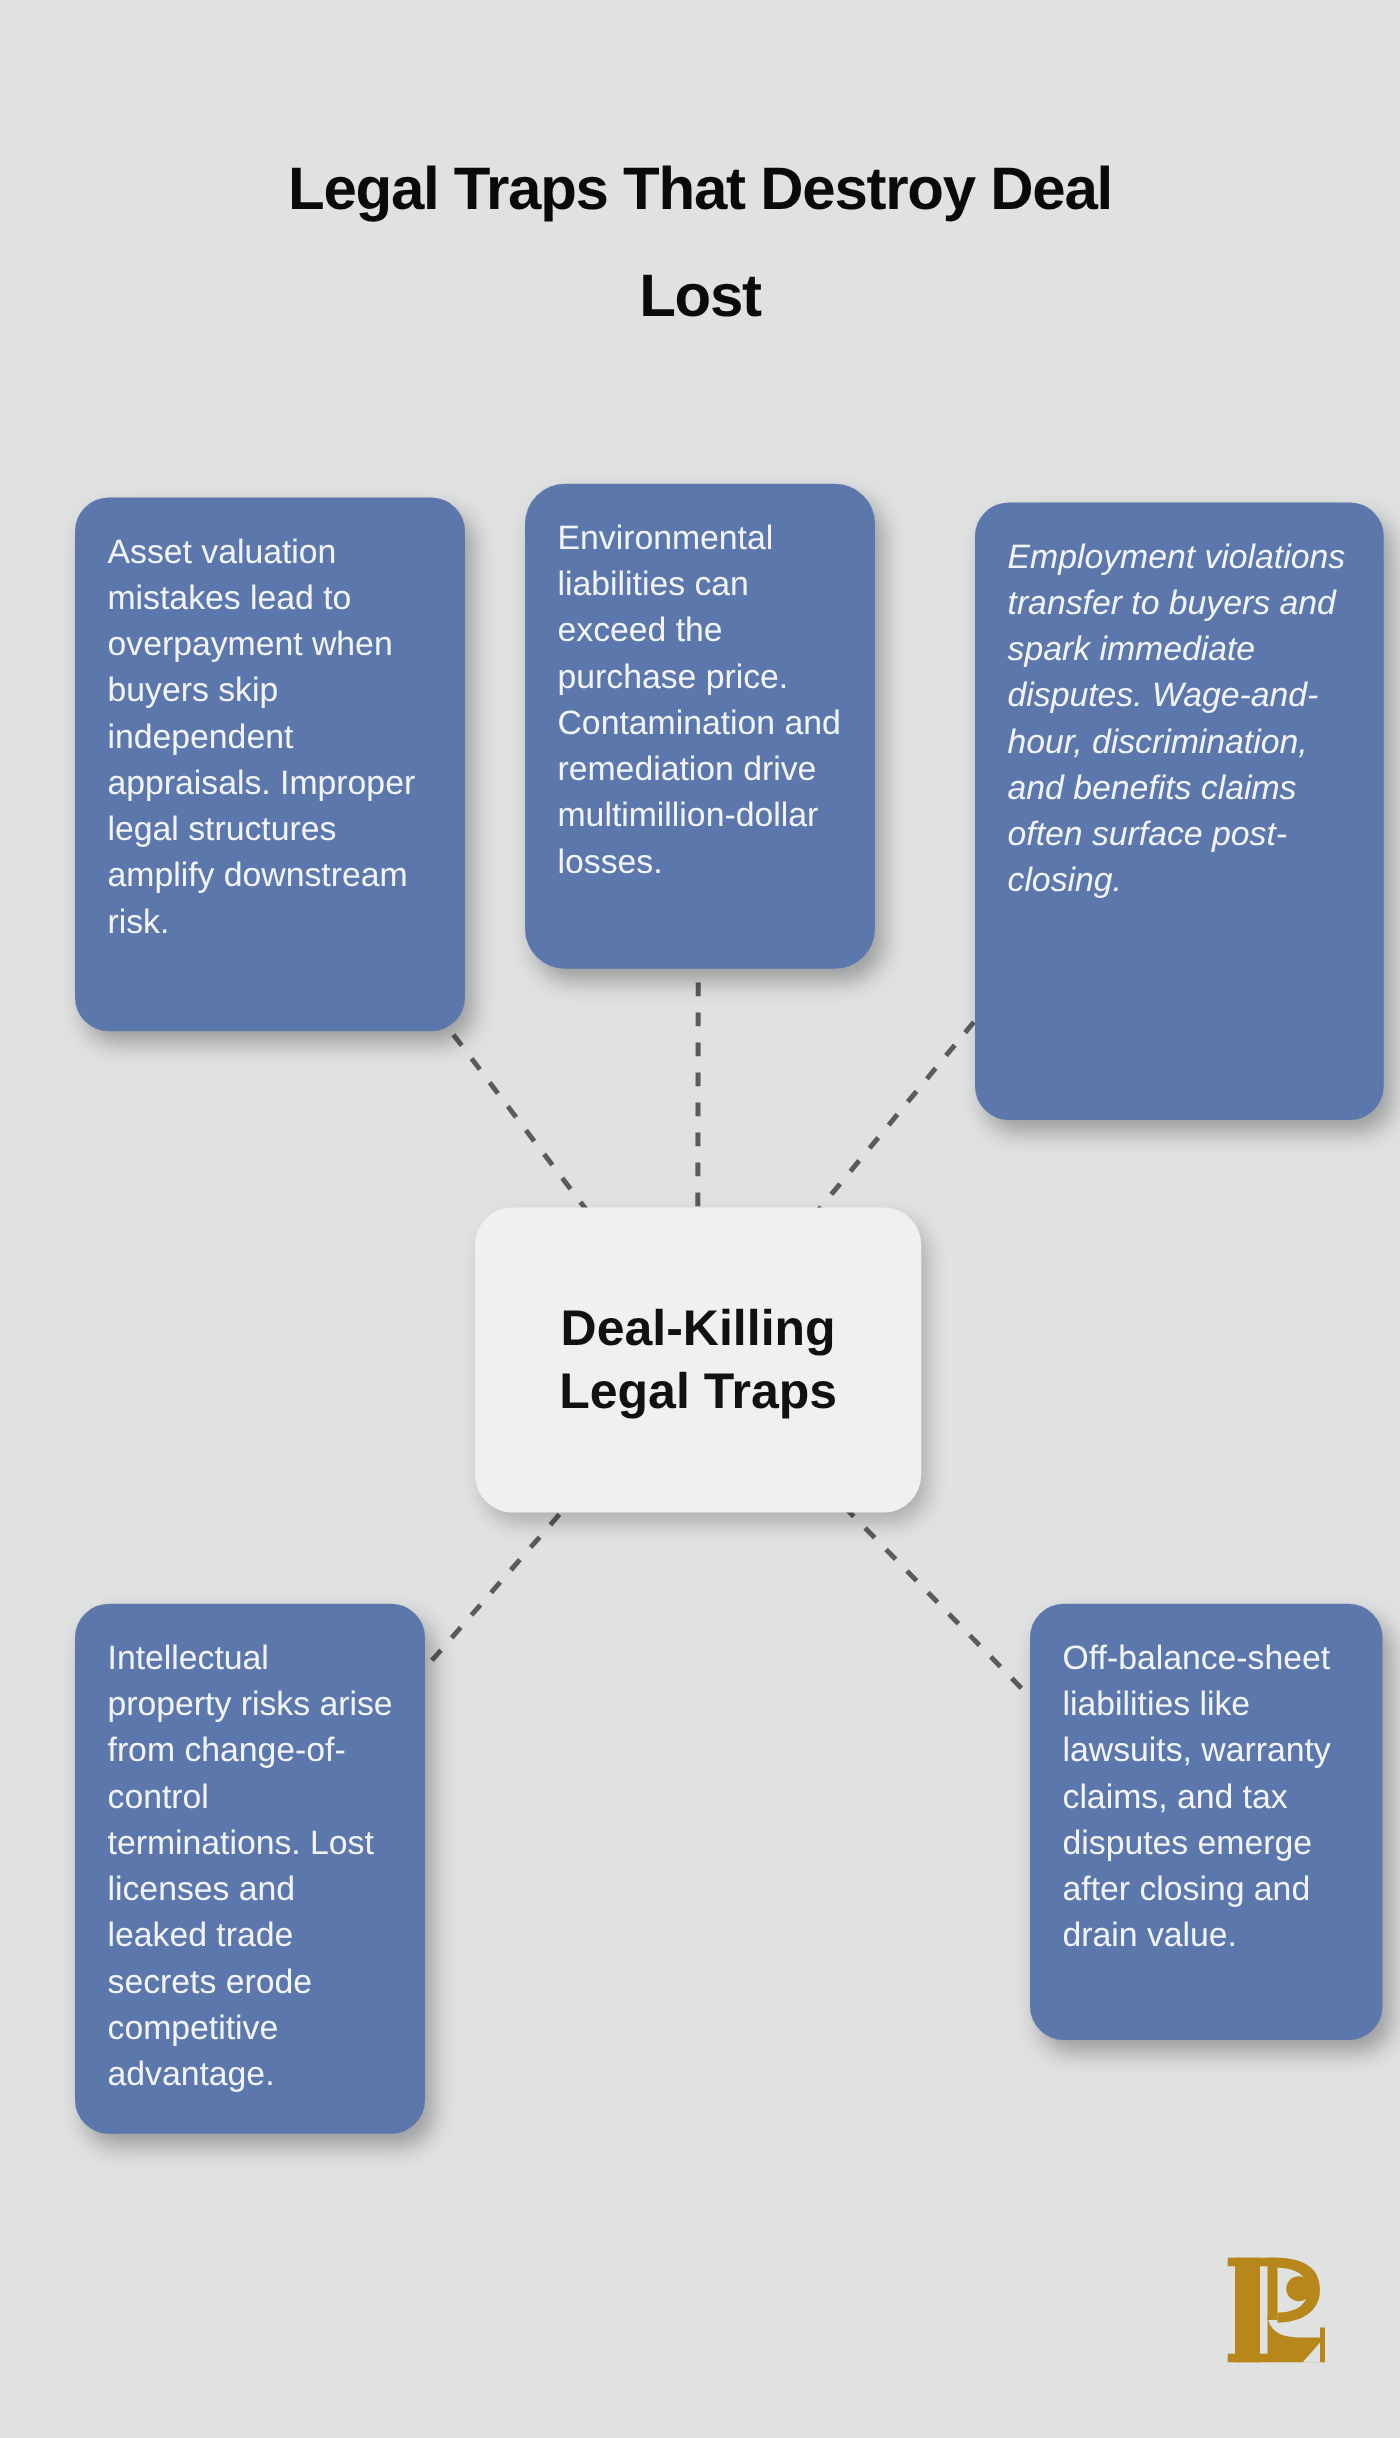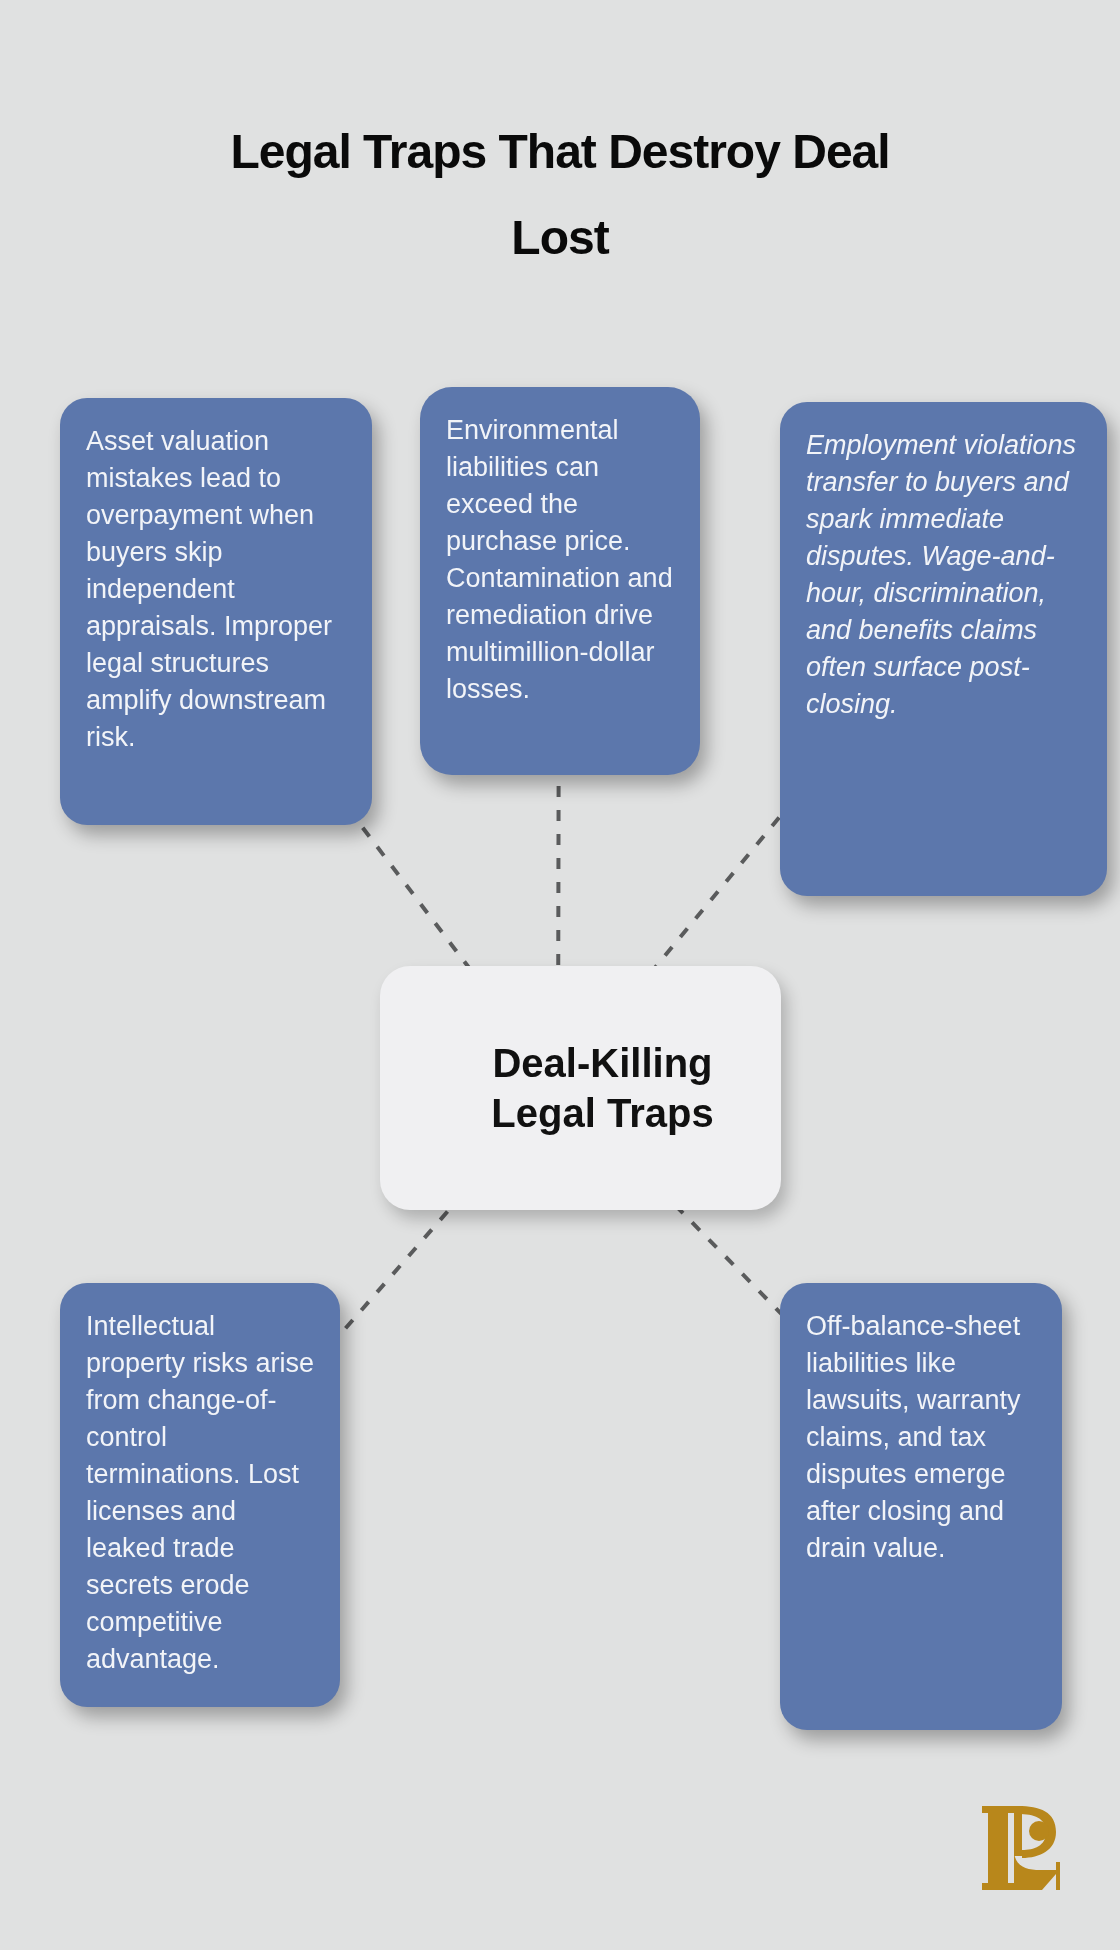--- a/index.html
+++ b/index.html
@@ -47,31 +47,30 @@
     padding: 25px 24px 23px 26px;
     box-sizing: border-box;
     z-index: 2;
   }
   .trap-box .trap-text { display: block; }
 
   #box-asset        { left: 60px;  top: 398px;  width: 312px; height: 427px; }
   #box-environment  { left: 420px; top: 387px;  width: 280px; height: 388px; border-radius: 32px; }
   #box-employment   { left: 780px; top: 402px;  width: 327px; height: 494px; font-style: italic; }
   #box-ip           { left: 60px;  top: 1283px; width: 280px; height: 424px; }
-  #box-obs          { left: 780px; top: 1283px; width: 282px; height: 447px; }
+  #box-obs          { left: 824px; top: 1283px; width: 282px; height: 349px; }
 
   .center-node {
     position: absolute;
     left: 380px; top: 966px; width: 357px; height: 244px;
     background: var(--center-bg, #f0f0f2);
     border-radius: 30px;
     box-shadow: 6px 9px 16px rgba(0,0,0,0.22);
     display: flex; align-items: center; justify-content: center;
     z-index: 3;
-    padding-left: 44px;
   }
   .center-node .center-label {
     font-weight: bold;
     font-size: 40px;
     line-height: 50px;
     color: var(--center-text, #111111);
     text-align: center;
     max-width: 270px;
   }
 

